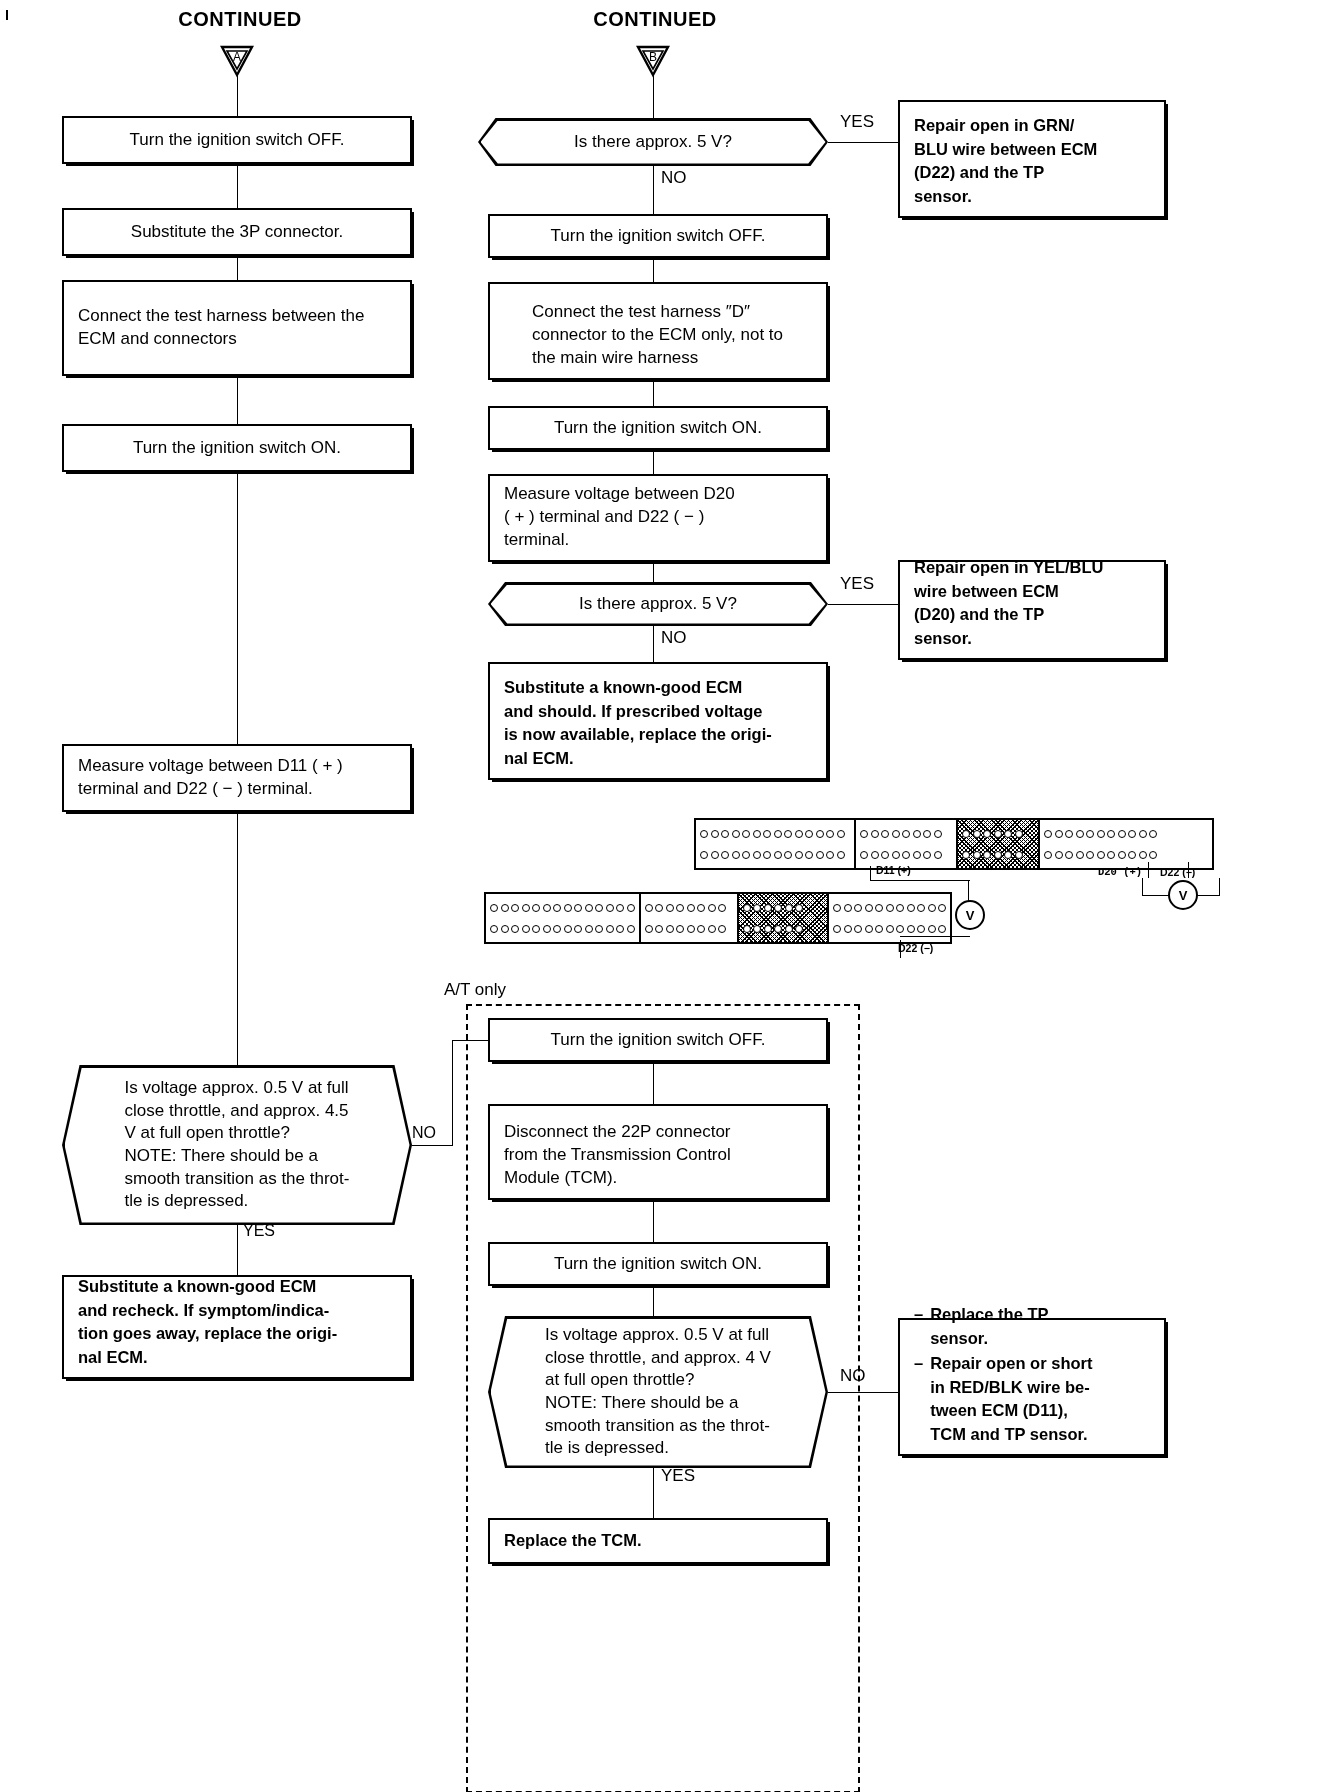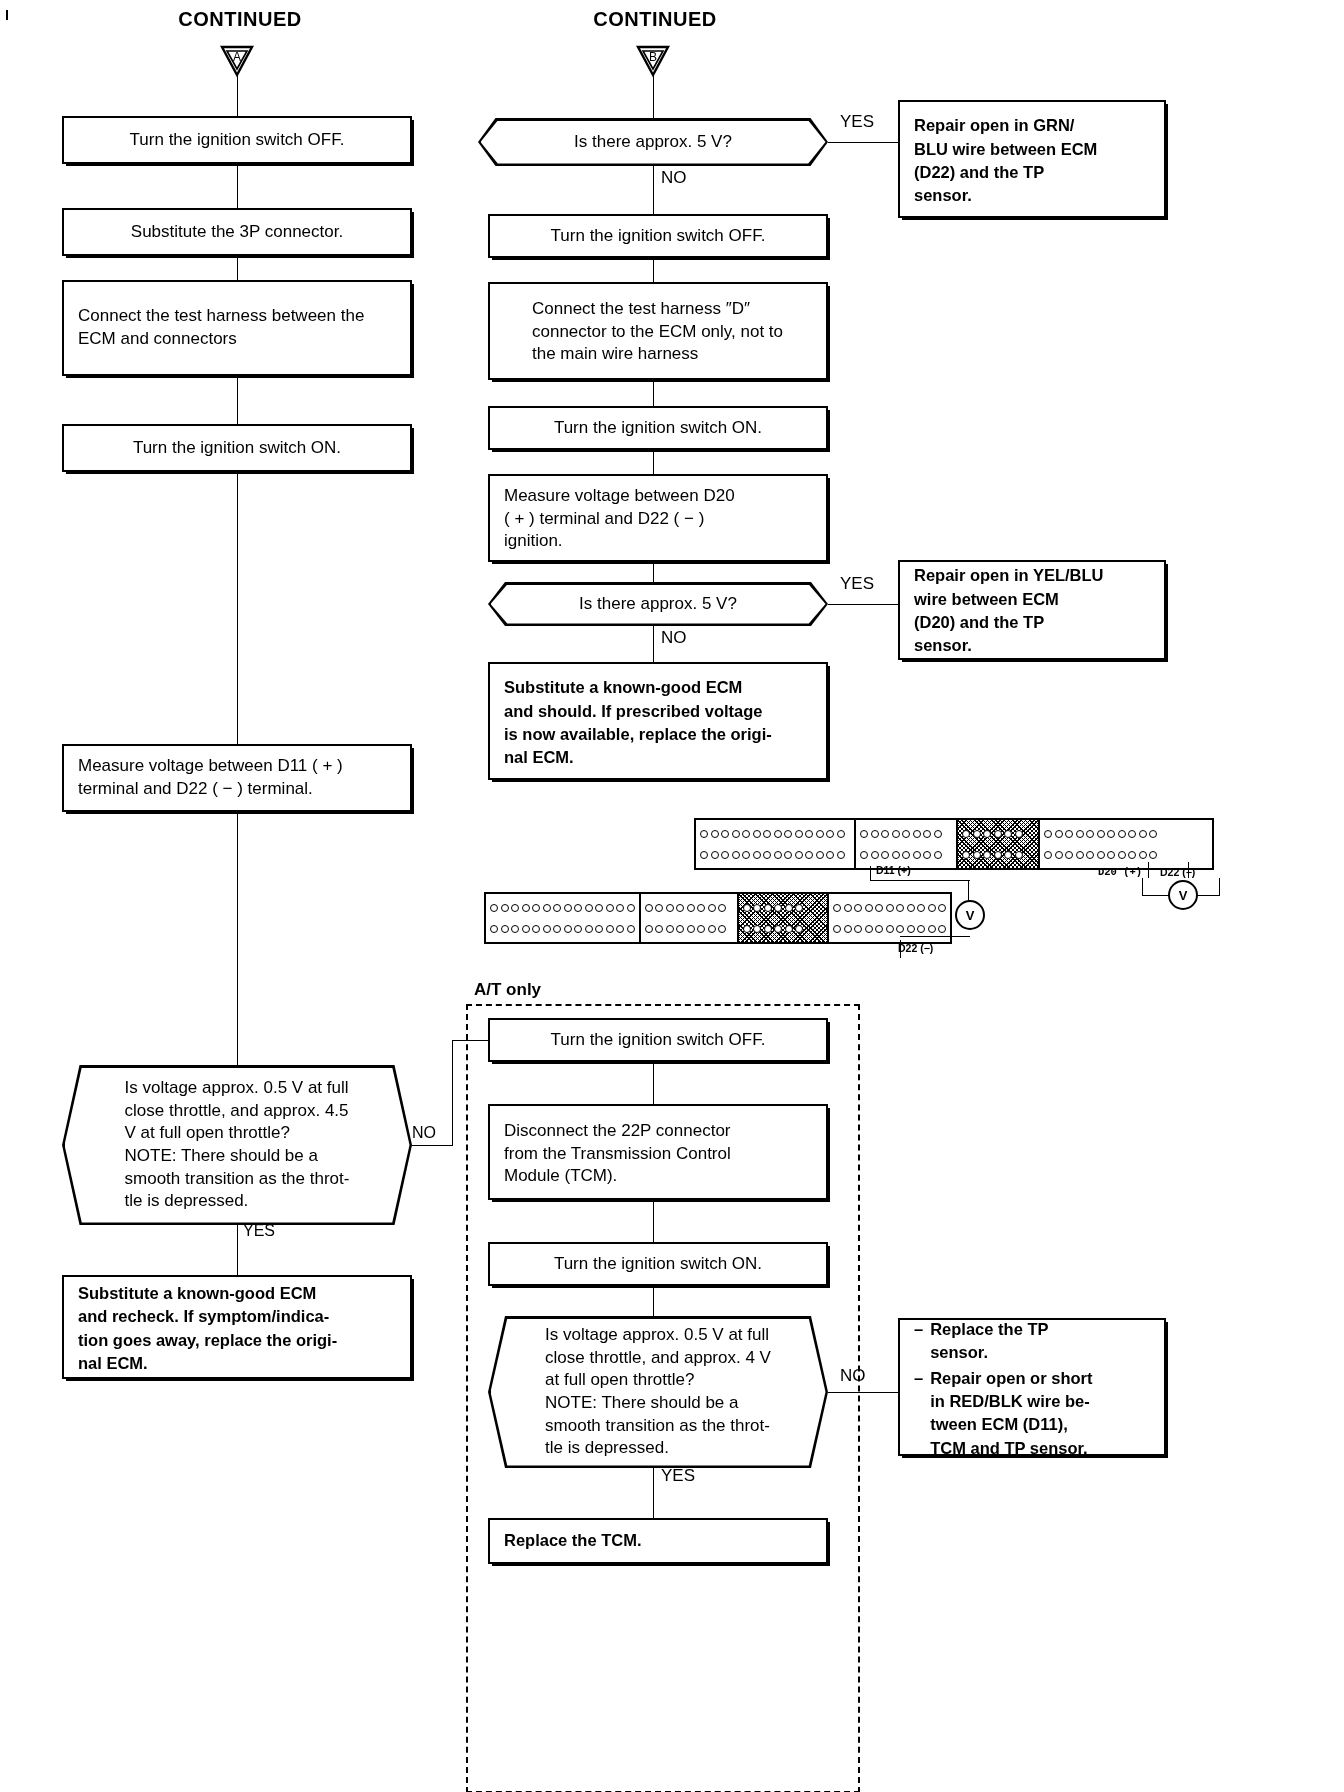--- a/index.html
+++ b/index.html
@@ -20,21 +20,21 @@
   
   .box{
     border:2.5px solid #000;background:#fff;
     box-shadow:3px 3px 0 -1px #000;
     display:flex;align-items:center;
     padding:8px 14px;
     font-size:17px;line-height:1.35;
   }
   .box.center{justify-content:center;}
   .box.bold{font-weight:bold;font-size:16.5px;line-height:1.42;}
-  .box.top{align-items:center;}
+  .box.top{align-items:flex-end;}
 
   
   .hex{
     position:absolute;
   }
   .hex .shape{
     position:absolute;inset:0;
     background:#000;
     -webkit-clip-path:polygon(5% 0,95% 0,100% 50%,95% 100%,5% 100%,0 50%);
     clip-path:polygon(5% 0,95% 0,100% 50%,95% 100%,5% 100%,0 50%);
@@ -188,21 +188,21 @@
 
 <div class="box center abs" style="left:488px;top:406px;width:340px;height:44px;">
   <span>Turn the ignition switch ON.</span>
 </div>
 <div class="vline" style="left:653px;top:450px;height:24px;"></div>
 
 <div class="box abs top" style="left:488px;top:474px;width:340px;height:88px;padding-top:10px;">
   <div>
     <div>Measure voltage between D20</div>
     <div>( + ) terminal and D22 ( − )</div>
-    <div>ignition.</div>
+    <div>terminal.</div>
   </div>
 </div>
 <div class="vline" style="left:653px;top:562px;height:20px;"></div>
 
 <div class="hex" style="left:488px;top:582px;width:340px;height:44px;">
   <div class="shape"></div>
   <div class="inner">
     <div class="txt">Is there approx. 5 V?</div>
   </div>
 </div>
@@ -484,21 +484,21 @@
 <div class="vline" style="left:968px;top:880px;height:26px;"></div>
 <div class="tiny" style="left:876px;top:864px;">D11 (+)</div>
 
 <div class="vline" style="left:900px;top:940px;height:18px;"></div>
 <div class="hline" style="left:900px;top:936px;width:70px;"></div>
 <div class="tiny" style="left:898px;top:942px;">D22 (−)</div>
 <div class="meter" style="left:955px;top:900px;">
   <span>V</span>
 </div>
 
-<div class="abs lbl-b" style="left:474px;top:980px;font-size:17px;font-weight:bold;">A/T only</div>
+<div class="abs lbl-b" style="left:444px;top:980px;font-size:17px;font-weight:normal;">A/T only</div>
 
 <div class="dashed" style="left:466px;top:1004px;width:390px;height:785px;"></div>
 
 <div class="vline" style="left:452px;top:1040px;height:106px;"></div>
 <div class="hline" style="left:452px;top:1040px;width:36px;"></div>
 
 <div class="box center abs" style="left:488px;top:1018px;width:340px;height:44px;">
   <span>Turn the ignition switch OFF.</span>
 </div>
 <div class="vline" style="left:653px;top:1062px;height:42px;"></div>

